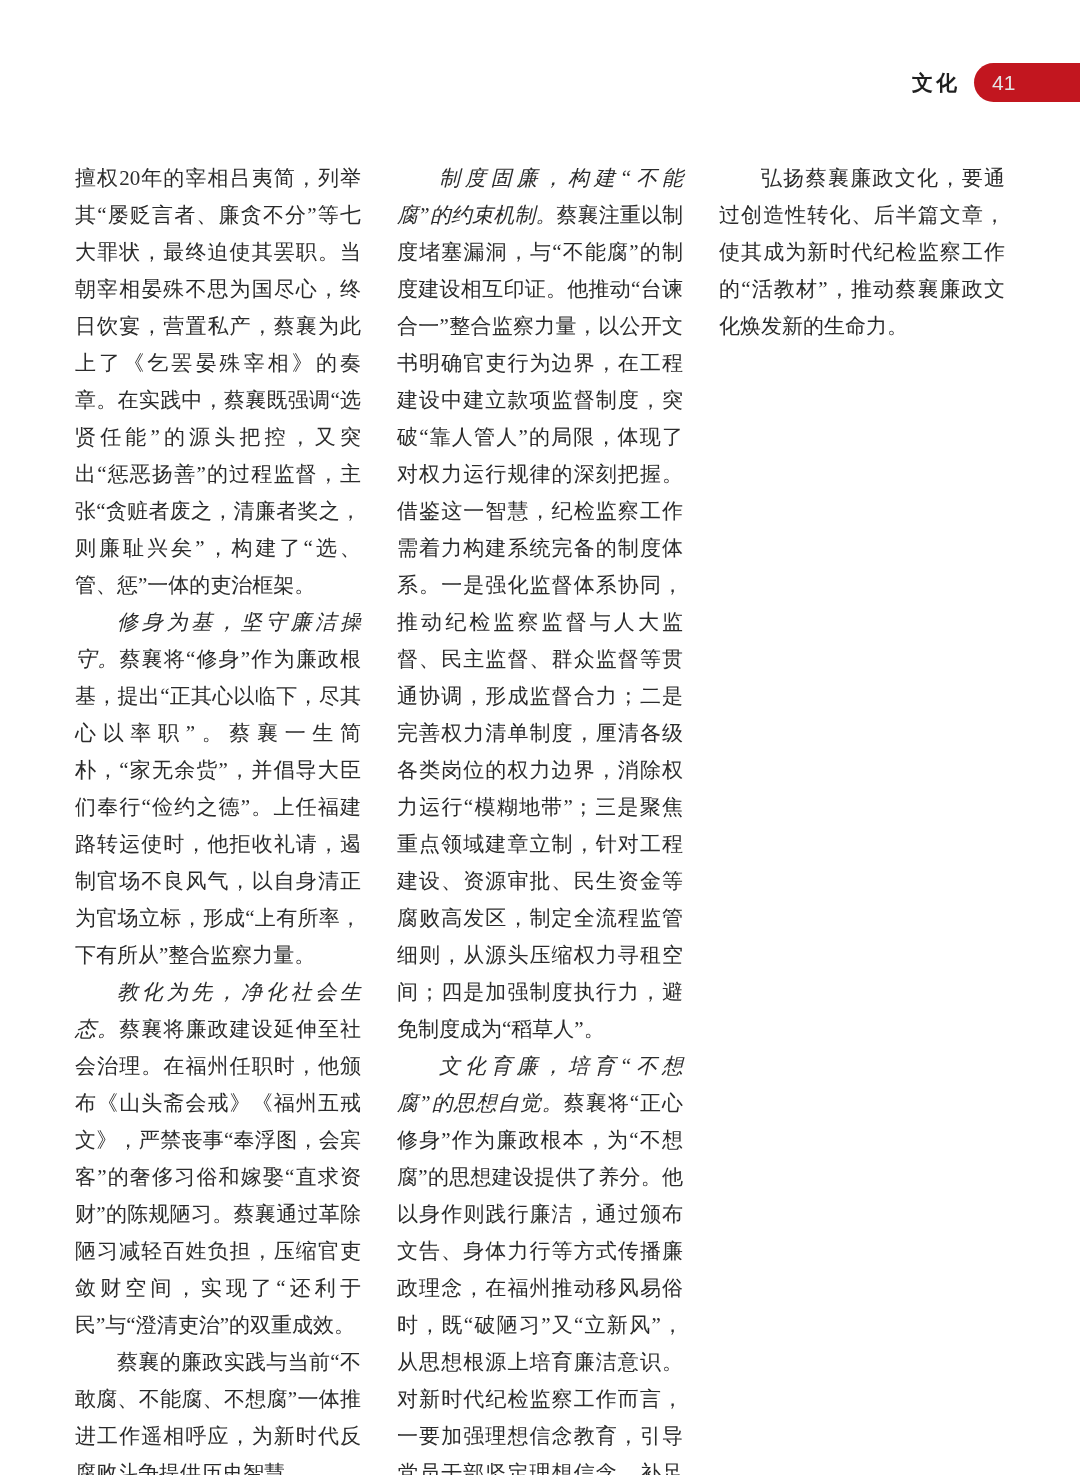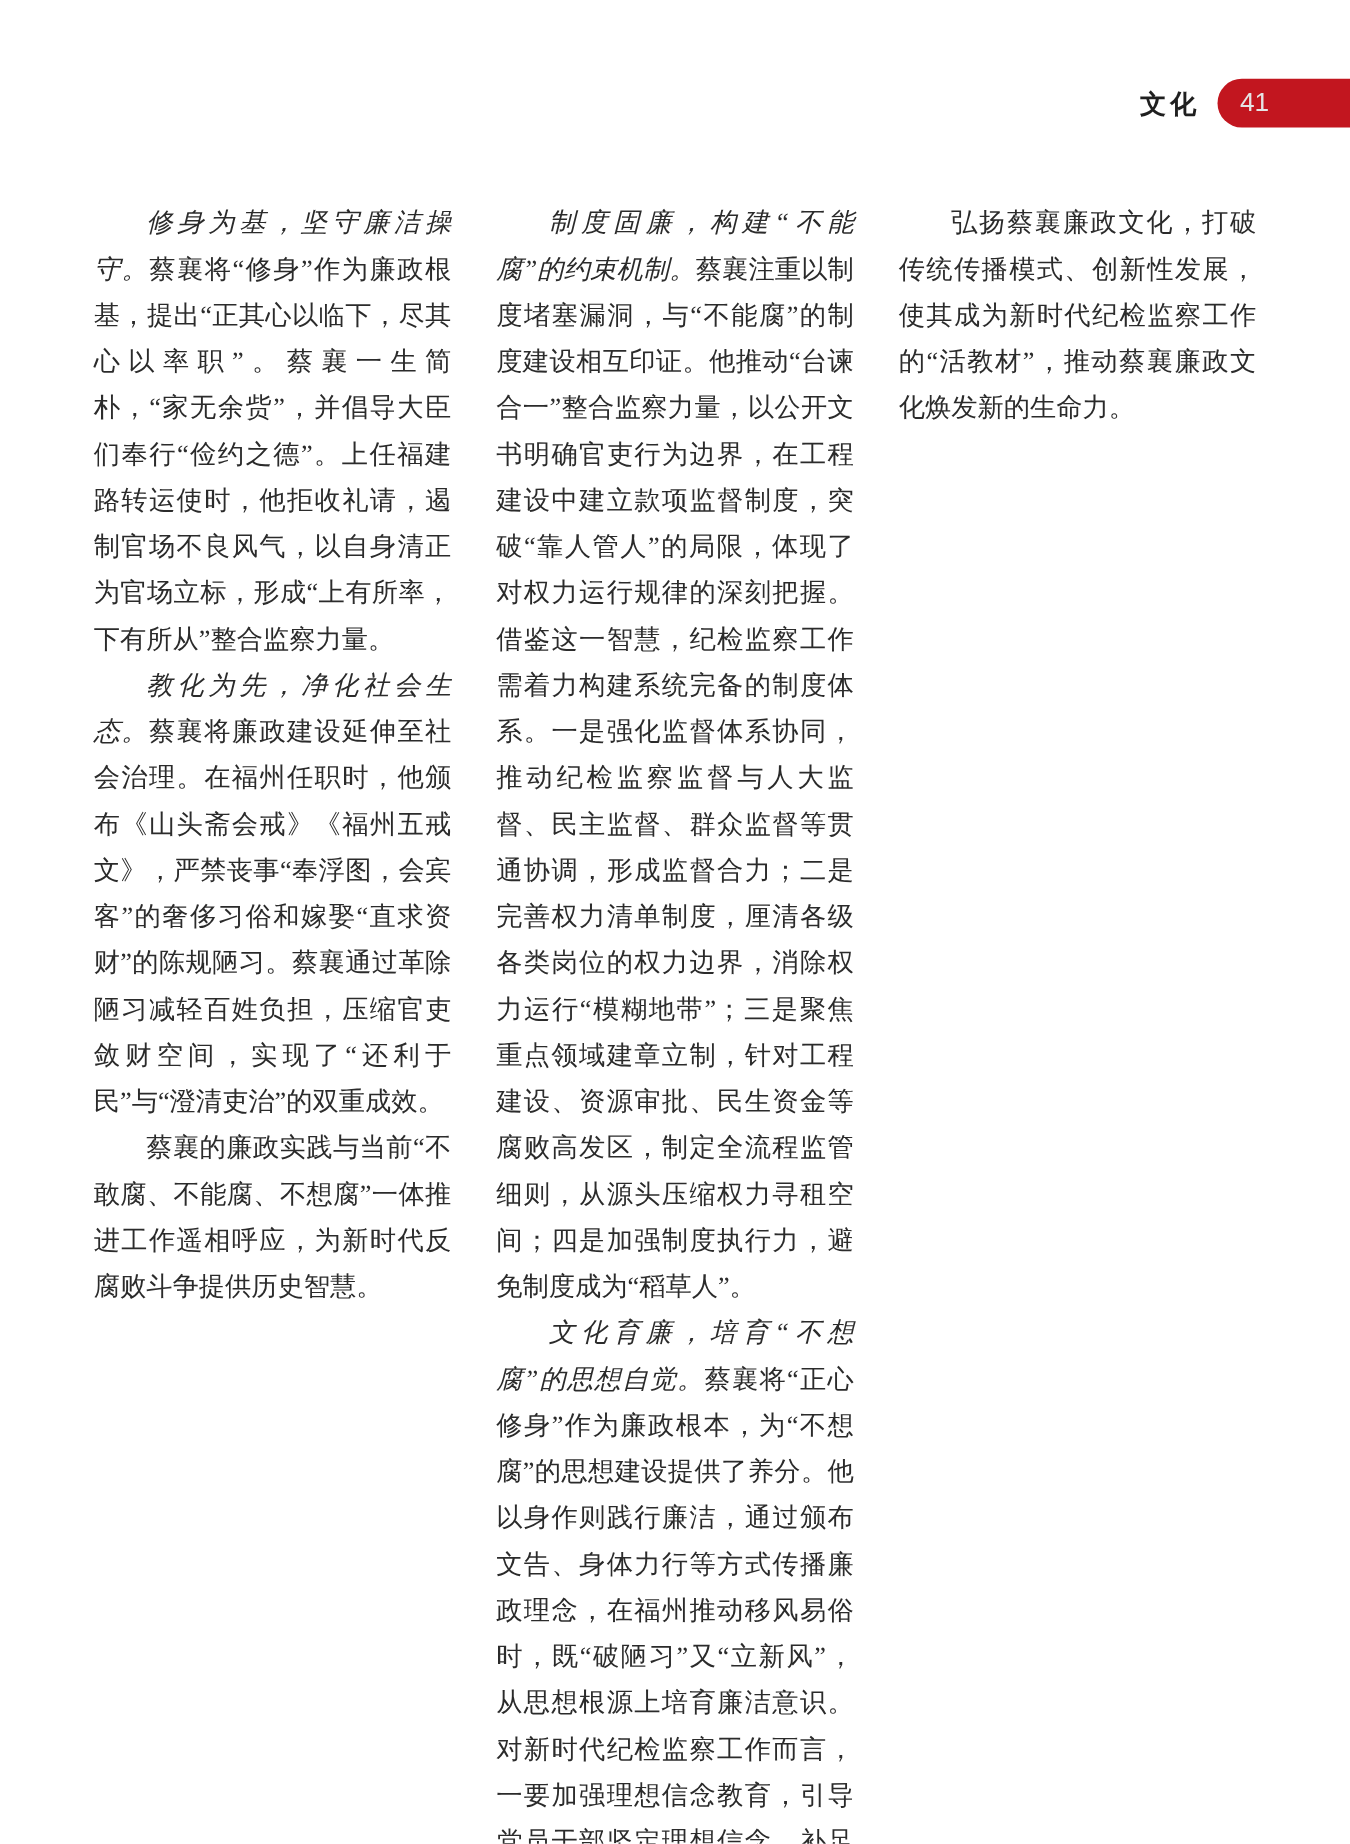--- a/index.html
+++ b/index.html
@@ -51,31 +51,32 @@
   <div class="header">
     <span class="section-label">文化</span>
     <span class="page-badge">
       <span>41</span>
     </span>
   </div>
 
   <div class="columns">
 
     <div class="col">
+      <p class="body noindent">擅权20年的宰相吕夷简，列举其“屡贬言者、廉贪不分”等七大罪状，最终迫使其罢职。当朝宰相晏殊不思为国尽心，终日饮宴，营置私产，蔡襄为此上了《乞罢晏殊宰相》的奏章。在实践中，蔡襄既强调“选贤任能”的源头把控，又突出“惩恶扬善”的过程监督，主张“贪赃者废之，清廉者奖之，则廉耻兴矣”，构建了“选、管、惩”一体的吏治框架。</p>
       <p class="body"><span class="lead">修身为基，坚守廉洁操守。</span><span>蔡襄将“修身”作为廉政根基，提出“正其心以临下，尽其心以率职”。蔡襄一生简朴，“家无余赀”，并倡导大臣们奉行“俭约之德”。上任福建路转运使时，他拒收礼请，遏制官场不良风气，以自身清正为官场立标，形成“上有所率，下有所从”整合监察力量。</span></p>
       <p class="body"><span class="lead">教化为先，净化社会生态。</span><span>蔡襄将廉政建设延伸至社会治理。在福州任职时，他颁布《山头斋会戒》《福州五戒文》，严禁丧事“奉浮图，会宾客”的奢侈习俗和嫁娶“直求资财”的陈规陋习。蔡襄通过革除陋习减轻百姓负担，压缩官吏敛财空间，实现了“还利于民”与“澄清吏治”的双重成效。</span></p>
       <p class="body">蔡襄的廉政实践与当前“不敢腐、不能腐、不想腐”一体推进工作遥相呼应，为新时代反腐败斗争提供历史智慧。</p>
 
     </div>
 
     <div class="col">
       <p class="body"><span class="lead">制度固廉，构建“不能腐”的约束机制。</span><span>蔡襄注重以制度堵塞漏洞，与“不能腐”的制度建设相互印证。他推动“台谏合一”整合监察力量，以公开文书明确官吏行为边界，在工程建设中建立款项监督制度，突破“靠人管人”的局限，体现了对权力运行规律的深刻把握。借鉴这一智慧，纪检监察工作需着力构建系统完备的制度体系。一是强化监督体系协同，推动纪检监察监督与人大监督、民主监督、群众监督等贯通协调，形成监督合力；二是完善权力清单制度，厘清各级各类岗位的权力边界，消除权力运行“模糊地带”；三是聚焦重点领域建章立制，针对工程建设、资源审批、民生资金等腐败高发区，制定全流程监管细则，从源头压缩权力寻租空间；四是加强制度执行力，避免制度成为“稻草人”。</span></p>
       <p class="body"><span class="lead">文化育廉，培育“不想腐”的思想自觉。</span><span>蔡襄将“正心修身”作为廉政根本，为“不想腐”的思想建设提供了养分。他以身作则践行廉洁，通过颁布文告、身体力行等方式传播廉政理念，在福州推动移风易俗时，既“破陋习”又“立新风”，从思想根源上培育廉洁意识。对新时代纪检监察工作而言，一要加强理想信念教育，引导党员干部坚定理想信念，补足精神之“钙”；二要弘扬廉洁文化，挖掘本地廉政资源，用历史文化浸润党员干部心灵；三要注重家风建设，坚持治家从严，以纯正家风涵养清朗党风政风。</span></p>
     </div>
 
     <div class="col">
-      <p class="body">弘扬蔡襄廉政文化，打破传统传播模式、创新性发展，使其成为新时代纪检监察工作的“活教材”，推动蔡襄廉政文化焕发新的生命力。</p>
+      <p class="body">弘扬蔡襄廉政文化，要通过创造性转化、后半篇文章，使其成为新时代纪检监察工作的“活教材”，推动蔡襄廉政文化焕发新的生命力。</p>
       <p class="body"></p>
 
     </div>
 
   </div>
 </div>
 
 </body></html>

